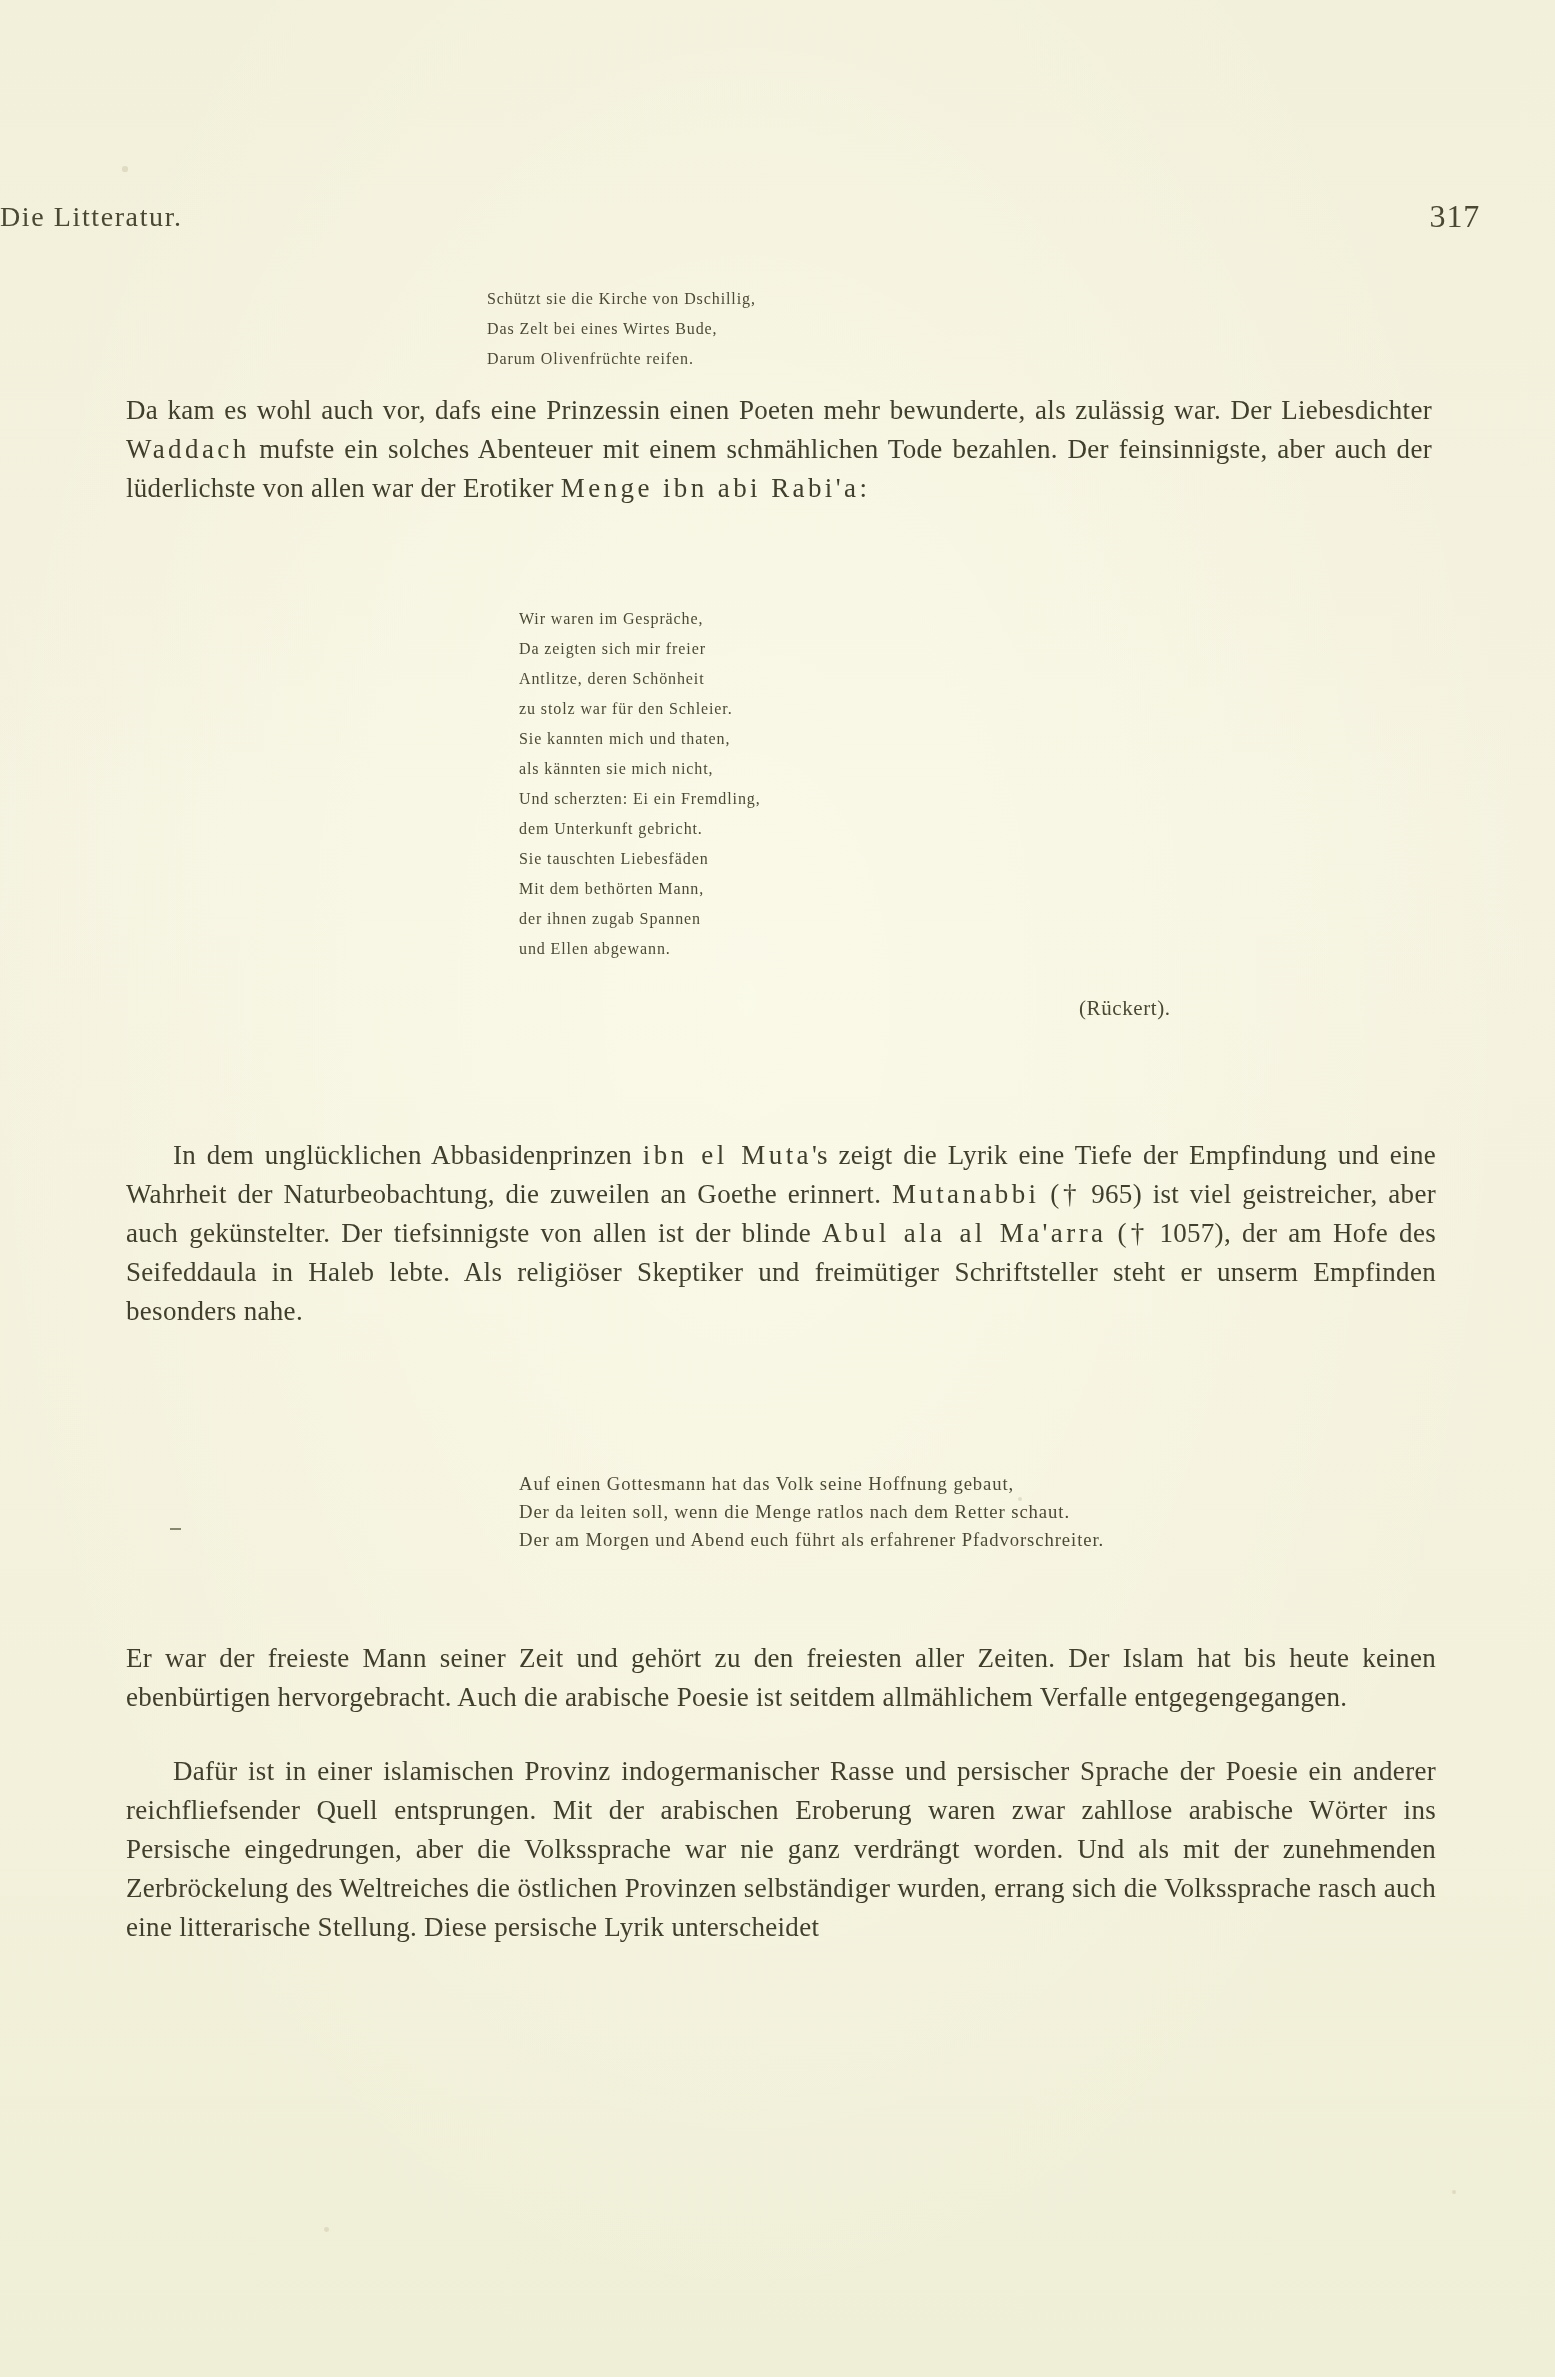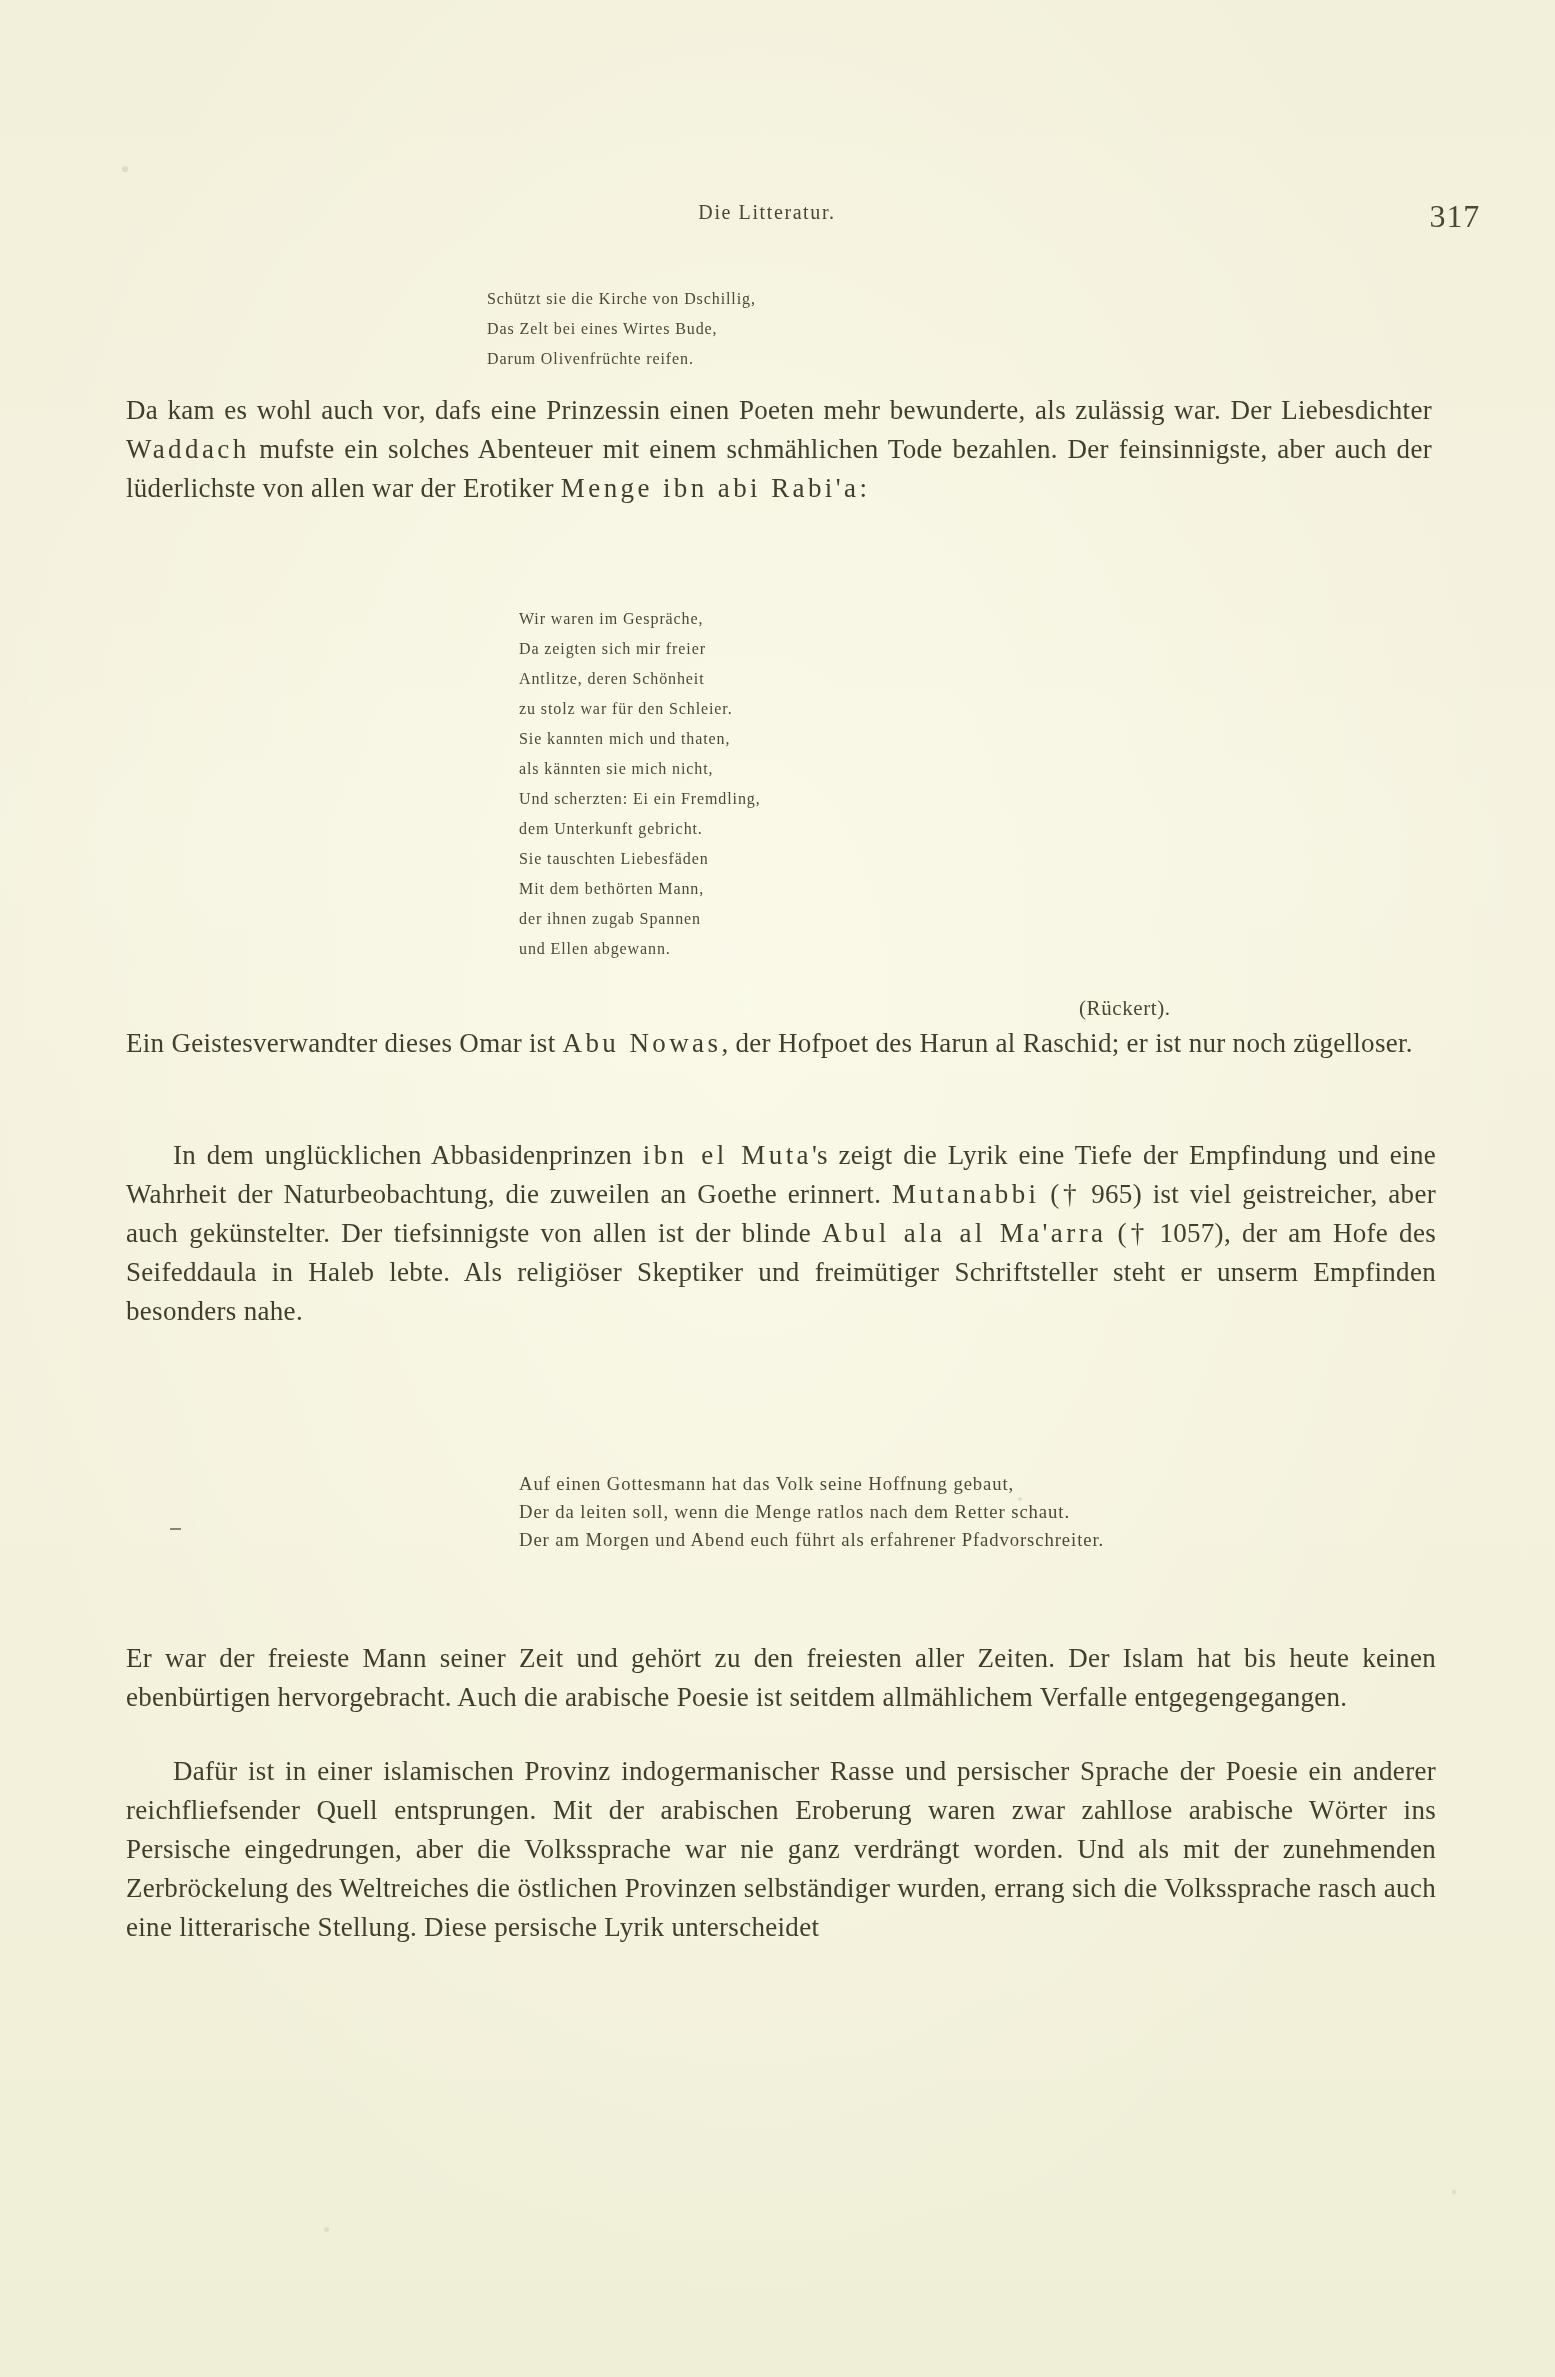--- a/index.html
+++ b/index.html
@@ -37,22 +37,21 @@
     height: 2377px;
   }
   .block {
     position: absolute;
   }
   
   .runhead {
     left: 0;
     top: 201px;
     width: 1534px;
-    text-align: center;
-    font-size: 20px;
+    font-size: 28px;
     letter-spacing: 1.6px;
     color: #4a4833;
   }
   .folio {
     left: 0;
     top: 198px;
     width: 1556px;
     text-align: right;
     padding-right: 76px;
     box-sizing: border-box;
@@ -153,23 +152,20 @@
     <div>Sie tauschten Liebesfäden</div>
     <div>Mit dem bethörten Mann,</div>
     <div>der ihnen zugab Spannen</div>
     <div>und Ellen abgewann.</div>
   </div>
 
   <div class="block rueckert">
     <span>(Rückert).</span>
   </div>
 
-  <div class="block para para-2">
-    <p><span>Ein Geistesverwandter dieses Omar ist </span><span class="sp">Abu Nowas</span><span>, der Hofpoet des Harun al Raschid; er ist nur noch zügelloser.</span></p>
-  </div>
 
   <div class="block para para-3">
     <p class="indent"><span>In dem unglücklichen Abbasidenprinzen </span><span class="sp">ibn el Muta</span><span>'s zeigt die Lyrik eine Tiefe der Empfindung und eine Wahrheit der Naturbeobachtung, die zuweilen an Goethe erinnert.  </span><span class="sp">Mutanabbi</span><span> († 965) ist viel geistreicher, aber auch gekünstelter.  Der tiefsinnigste von allen ist der blinde </span><span class="sp">Abul ala al Ma'arra</span><span> († 1057), der am Hofe des Seifeddaula in Haleb lebte.  Als religiöser Skeptiker und freimütiger Schriftsteller steht er unserm Empfinden besonders nahe.</span></p>
   </div>
 
   <div class="dash"></div>
 
   <div class="block verse verse-3">
     <div>Auf einen Gottesmann hat das Volk seine Hoffnung gebaut,</div>
     <div>Der da leiten soll, wenn die Menge ratlos nach dem Retter schaut.</div>

